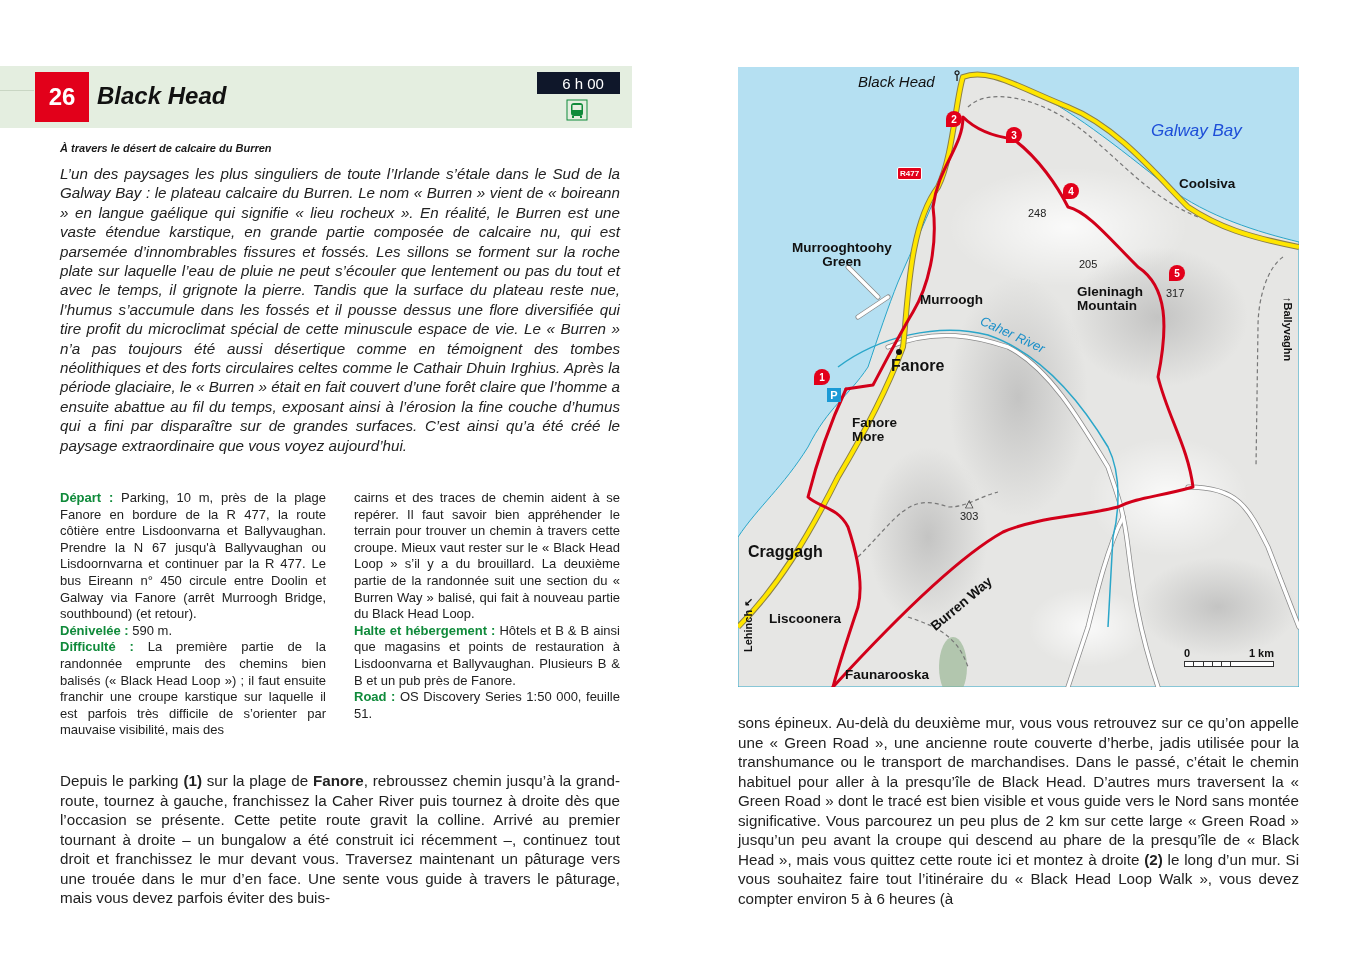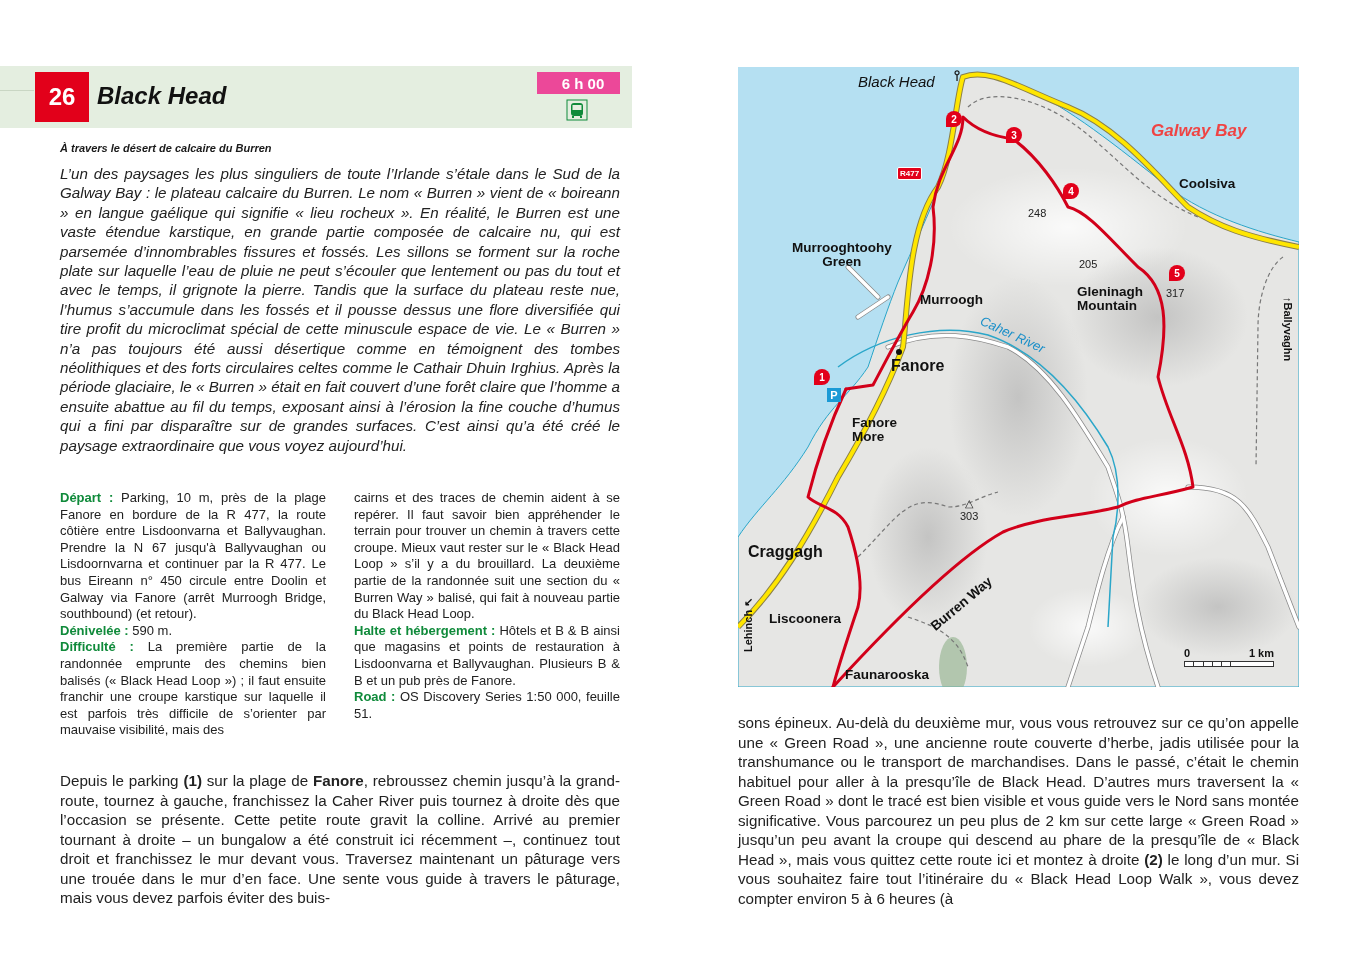--- a/index.html
+++ b/index.html
@@ -16,21 +16,21 @@
   .tour-number {
     position: absolute; left: 35px; top: 72px; width: 54px; height: 50px;
     background: #e2001a; color: #fff; font-weight: bold; font-size: 24px;
     display: flex; align-items: center; justify-content: center;
   }
   .tour-title {
     position: absolute; left: 97px; top: 82px; font-size: 24px; font-weight: bold; font-style: italic; color: #111;
   }
   .duration-badge {
     position: absolute; left: 537px; top: 72px; width: 83px; height: 22px;
-    background: #ec4899; color: #fff; font-weight: bold; font-size: 15px;
+    background: #0f172a; color: #fff; font-weight: normal; font-size: 15px;
     display: flex; align-items: center; justify-content: center; padding-left: 9px;
   }
   .bus-icon { position: absolute; left: 566px; top: 99px; width: 22px; height: 22px; }
 
   .subtitle {
     position: absolute; left: 60px; top: 142px; font-size: 11px; font-weight: bold; font-style: italic;
   }
   .intro {
     position: absolute; left: 60px; top: 164px; width: 560px; font-size: 15.2px; line-height: 19.4px;
     font-style: italic; text-align: justify; color: #222;
@@ -54,21 +54,21 @@
   .page-number { position: absolute; top: 968px; font-size: 15px; color: #8b5cf6; font-style: italic; }
   .page-number.left { left: 60px; }
   .page-number.right { left: 1270px; }
 
   
   .map { position: absolute; left: 738px; top: 67px; width: 561px; height: 620px; overflow: hidden; }
   .map svg { display: block; }
   .map-label { position: absolute; font-family: "Liberation Sans", sans-serif; white-space: nowrap; }
   .ml-place { font-weight: bold; font-size: 13.5px; color: #111; line-height: 14px; }
   .ml-big { font-weight: bold; font-size: 16px; color: #111; }
-  .ml-sea { font-style: italic; font-size: 17px; color: #ef4444; font-weight: bold; }
+  .ml-sea { font-style: italic; font-size: 17px; color: #1d4ed8; }
   .ml-head { font-style: italic; font-size: 15px; color: #111; }
   .ml-river { font-style: italic; font-size: 13px; color: #1a8fc9; }
   .ml-alt { font-size: 11px; color: #222; }
   .ml-dir { font-weight: bold; font-size: 11px; color: #111; }
   .waypoint {
     position: absolute; width: 16px; height: 16px; border-radius: 50% 50% 50% 0; background: #e2001a;
     color: #fff; font-size: 10px; font-weight: bold; display: flex; align-items: center; justify-content: center;
     transform: rotate(0deg);
   }
   .road-badge {

